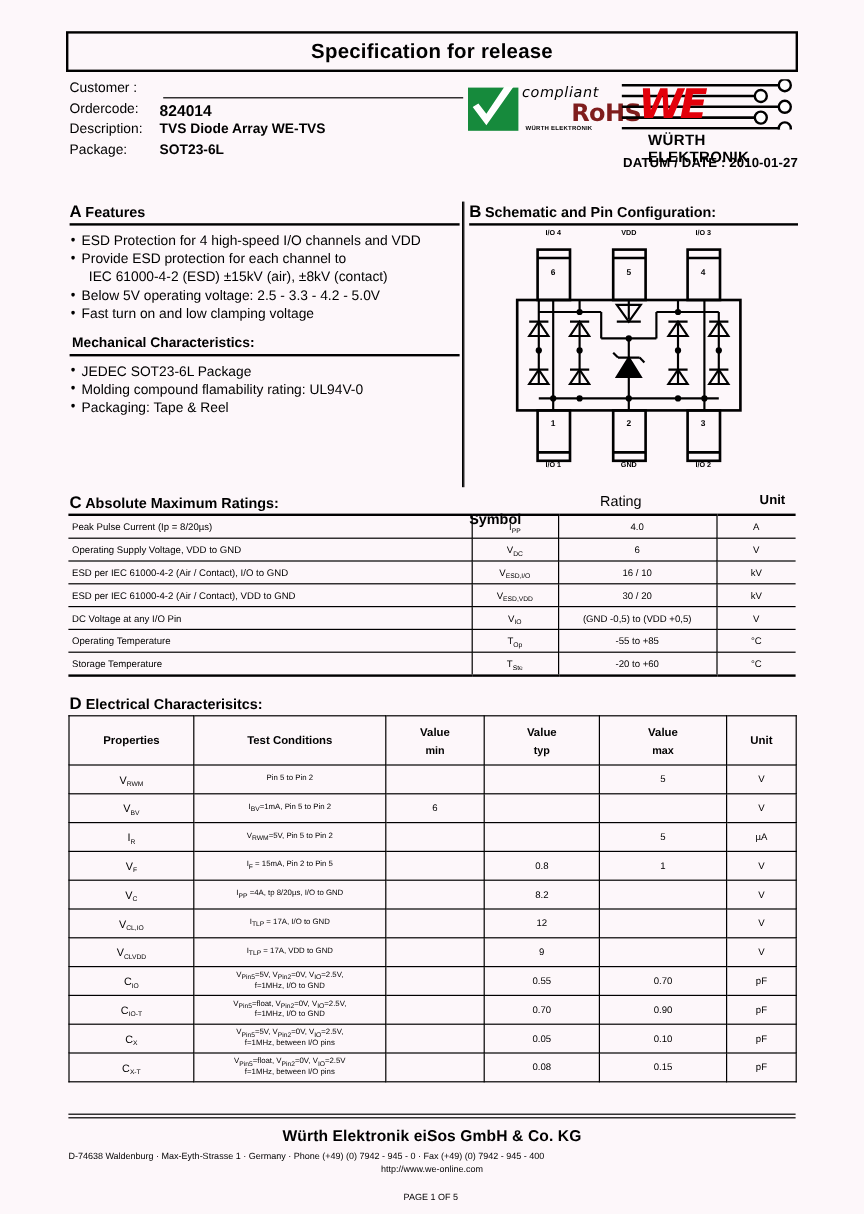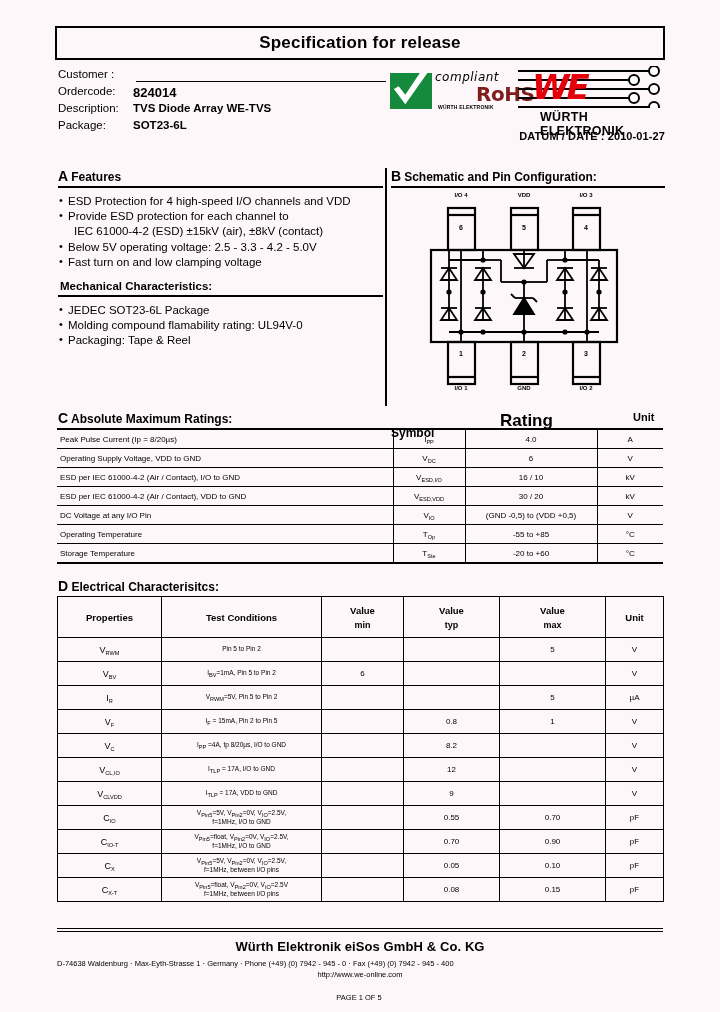--- a/index.html
+++ b/index.html
@@ -95,21 +95,21 @@
   .schem{position:relative;width:274px;height:210px;margin-top:4px;}
   .pinlabel{position:absolute;font-size:6px;font-weight:bold;text-align:center;width:40px;}
   .pinnum{position:absolute;font-size:7px;font-weight:bold;text-align:center;width:26px;}
 
   
   .sec-c{margin-top:4px;position:relative;}
   .cmax-head{position:relative;height:18px;text-align:right;}
   .cmax-head .t1{position:absolute;left:3px;top:0;font-size:12px;font-weight:bold;}
   .cmax-head .t1 .letter{font-size:14px;}
   .cmax-head .t2{position:absolute;left:336px;top:16px;font-size:12px;font-weight:bold;}
-  .cmax-head .t3{position:absolute;left:445px;top:1px;font-size:17px;font-weight:bold;}
+  .cmax-head .t3{position:absolute;left:445px;top:1px;font-size:12px;font-weight:normal;}
   .cmax-head .t4{position:absolute;left:578px;top:1px;font-size:11px;font-weight:bold;}
 
   table.tbl{border-collapse:collapse;width:606px;margin-left:2px;table-layout:fixed;}
   table.tbl td{
     border:0.8px solid #000;font-size:8px;height:18px;padding:0 3px;
     vertical-align:middle;
   }
   .dbl-top{border-top:2.2px solid #000 !important;}
   .dbl-bot{border-bottom:2.2px solid #000 !important;}
   .c-desc{text-align:left;padding-left:6px;font-size:8px;}

